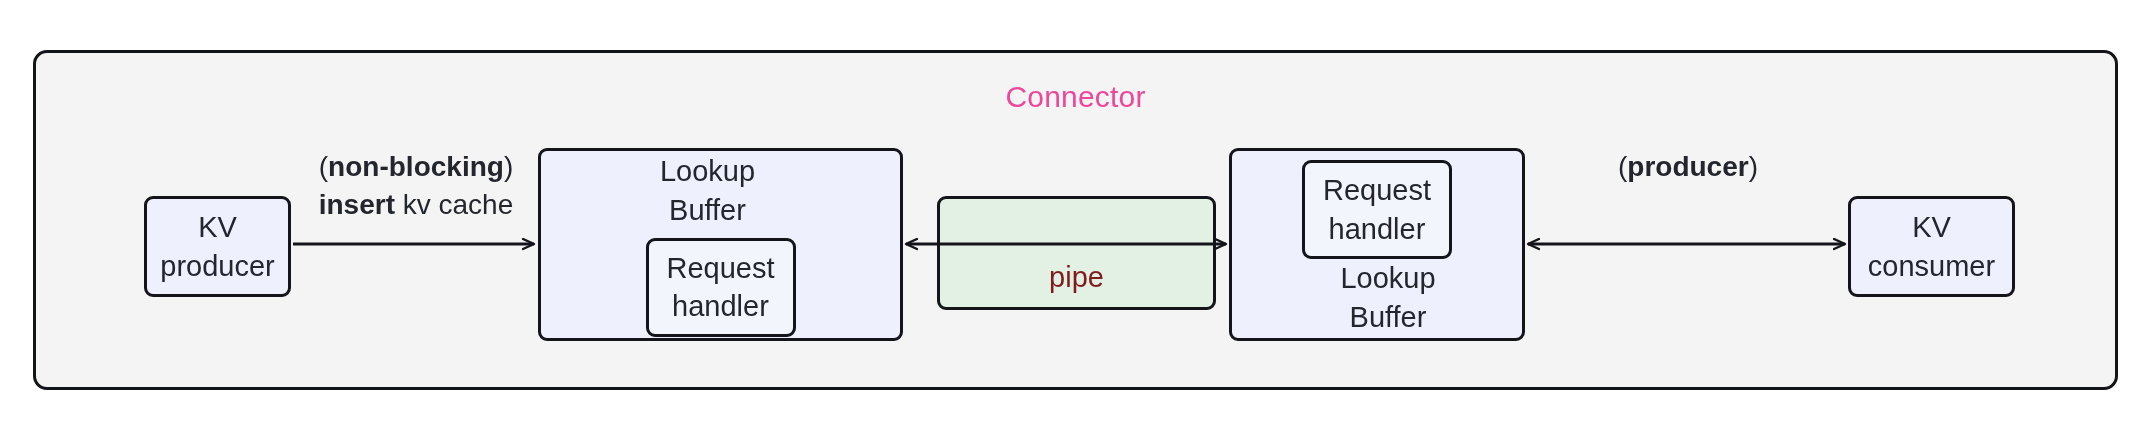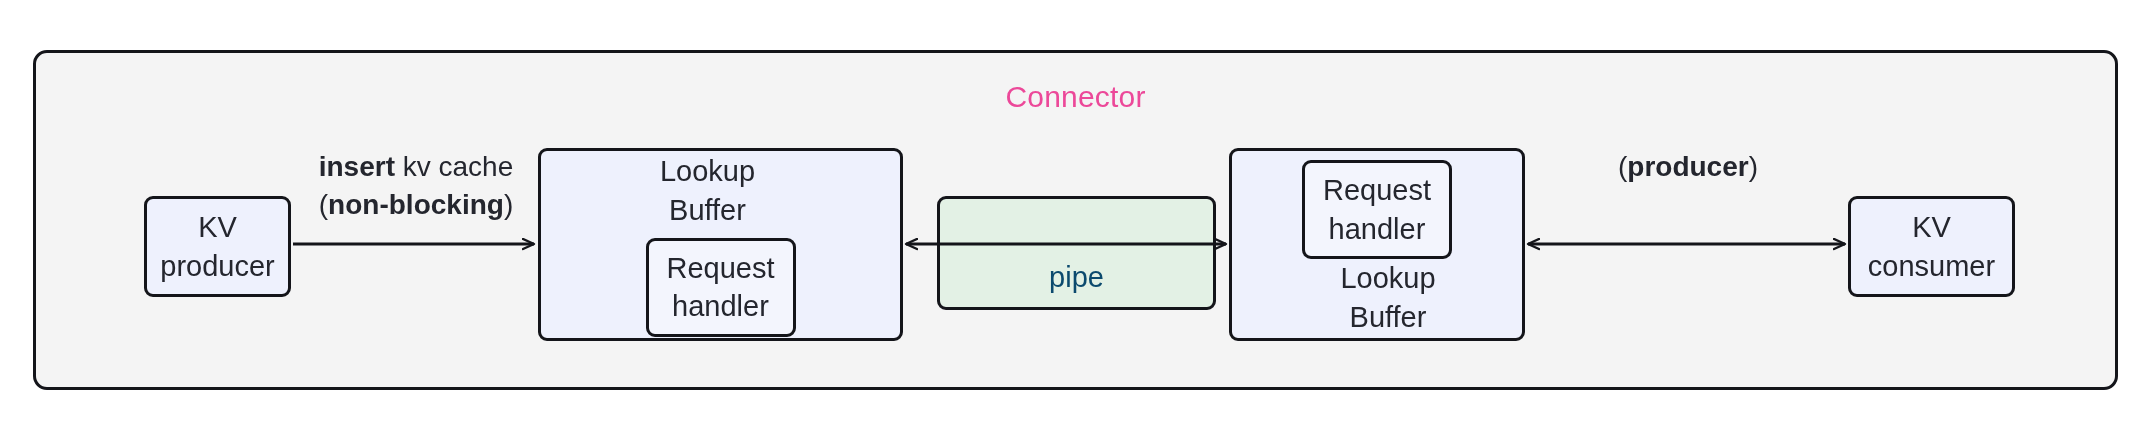--- a/index.html
+++ b/index.html
@@ -103,21 +103,21 @@
   }
   #lookup-buffer-left .buffer-label  { margin-right: 26px; }
   #lookup-buffer-right .buffer-label { margin-left: 22px; }
 
   
   #pipe {
     left: 937px; top: 196px; width: 279px; height: 114px;
     justify-content: flex-end;
     padding-bottom: 10px;
   }
-  #pipe .pipe-label { font-size: 29px; color: #0c4a6e; margin-top: 24px; }
+  #pipe .pipe-label { font-size: 29px; color: #7f1d1d; margin-top: 24px; }
 
   
   #arrow-layer {
     position: absolute;
     left: 0; top: 0;
     width: 2146px; height: 438px;
     pointer-events: none;
   }
 
   
@@ -188,21 +188,21 @@
     </defs>
 
     <line x1="293" y1="244" x2="534" y2="244" stroke="#14151a" stroke-width="2.8" marker-end="url(#ah-right)"></line>
 
     <line x1="906" y1="244" x2="1226" y2="244" stroke="#14151a" stroke-width="2.8" marker-start="url(#ah-left)" marker-end="url(#ah-right)"></line>
 
     <line x1="1528" y1="244" x2="1845" y2="244" stroke="#14151a" stroke-width="2.8" marker-start="url(#ah-left)" marker-end="url(#ah-right)"></line>
   </svg>
 
   <div class="edge-label" id="label-insert">
+    <div><span>(</span><b>non-blocking</b><span>)</span></div>
     <div><b>insert</b><span> kv cache</span></div>
-    <div><span>(</span><b>non-blocking</b><span>)</span></div>
   </div>
 
   <div class="edge-label" id="label-drop-select">
     <div><span>(</span><b>producer</b><span>)</span></div>
   </div>
 
 </div>
 
 </body></html>

